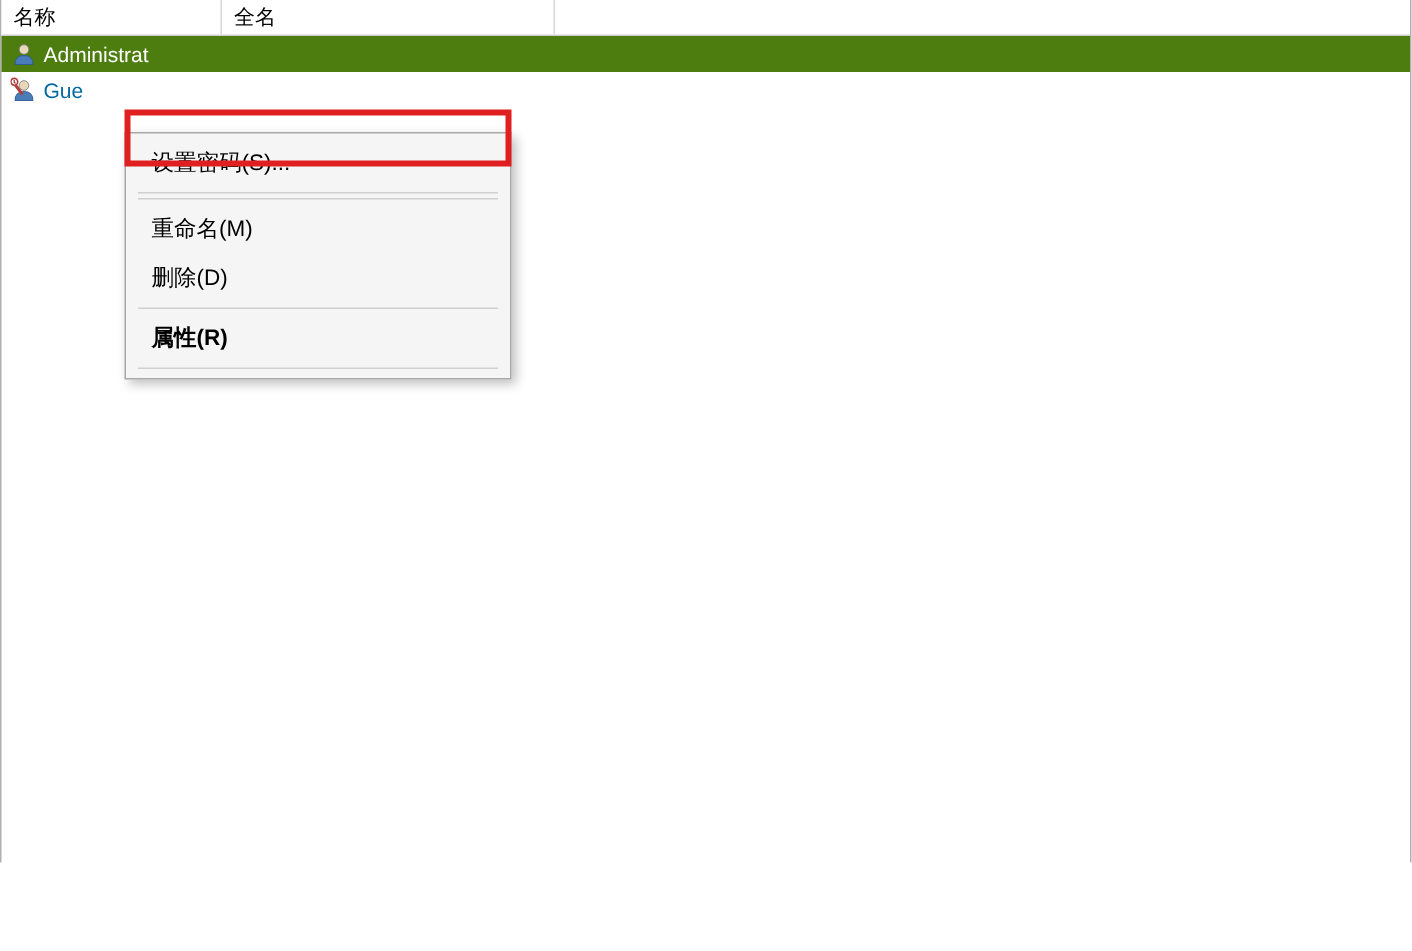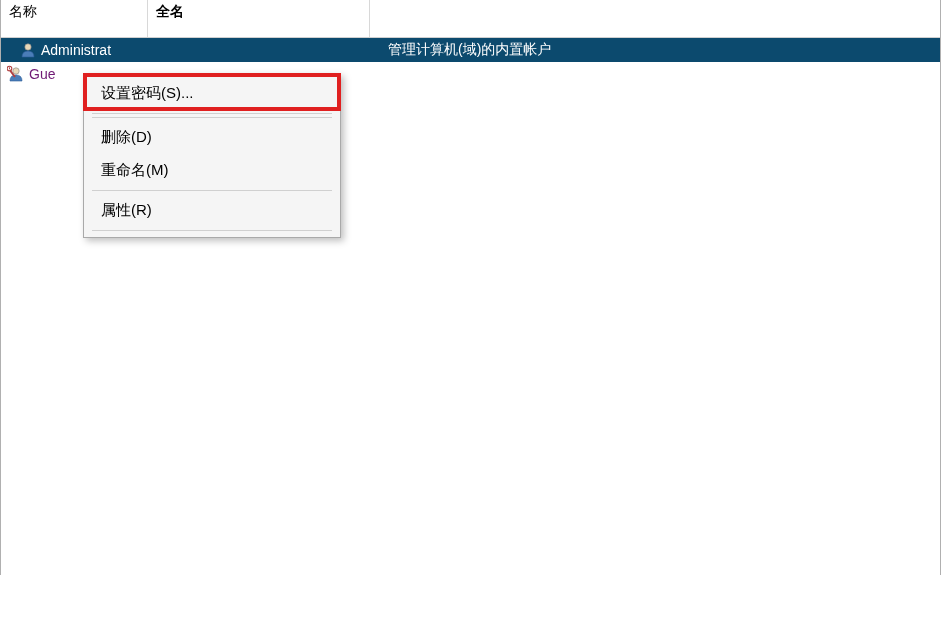--- a/index.html
+++ b/index.html
@@ -19,76 +19,75 @@
     .container {
       border: 1px solid #b0b0b0;
       border-top: none;
       border-bottom: none;
       width: 100%;
       height: 575px;
       position: relative;
     }
     .header-row {
       display: flex;
-      height: 38px;
+      height: 24px;
       border-bottom: 1px solid #d0d0d0;
       background: #ffffff;
     }
     .header-cell {
       padding: 3px 8px;
       border-right: 1px solid #d8d8d8;
       color: #000;
       font-size: 14px;
     }
     .col-name { width: 147px; }
-    .col-fullname { width: 222px; font-weight: bold; }
+    .col-fullname { width: 222px; }
     .col-desc { flex: 1; }
     .list-row {
       display: flex;
       height: 24px;
       align-items: center;
-      color: #701a75;
+      color: #0369a1;
     }
     .list-row.selected {
-      background: #0c4a6e;
+      background: #4d7c0f;
       color: #ffffff;
-      padding-left: 12px;
     }
     .cell-name { width: 147px; display: flex; align-items: center; padding-left: 6px; }
     .cell-fullname { width: 222px; padding-left: 6px; }
     .cell-desc { flex: 1; padding-left: 6px; }
     .user-icon {
       width: 18px;
       height: 18px;
       margin-right: 4px;
       display: inline-flex;
       align-items: center;
       justify-content: center;
     }
     .user-icon svg { width: 18px; height: 18px; }
     .context-menu {
       position: absolute;
       left: 82px;
-      top: 73px;
+      top: 88px;
       width: 258px;
       background: #f5f5f5;
       border: 1px solid #a9a9a9;
       box-shadow: 3px 3px 7px rgba(0,0,0,0.25);
       padding: 3px;
     }
     .menu-item {
       padding: 7px 14px;
       color: #000;
       font-size: 15px;
       cursor: default;
       display: flex;
       align-items: center;
       justify-content: space-between;
     }
-    .menu-item.bold { font-weight: normal; }
+    .menu-item.bold { font-weight: bold; }
     .menu-separator {
       height: 1px;
       background: #d0d0d0;
       margin: 3px 5px;
     }
     .submenu-arrow {
       width: 0;
       height: 0;
       border-top: 5px solid transparent;
       border-bottom: 5px solid transparent;
@@ -118,21 +117,20 @@
     <div class="cell-name">
       <span class="user-icon">
         <svg viewBox="0 0 18 18">
           <circle cx="9" cy="6" r="3.2" fill="#e8d8b8" stroke="#808080" stroke-width="0.6"></circle>
           <path d="M3 16 Q3 10 9 10 Q15 10 15 16 Z" fill="#4a7db8" stroke="#2a5a98" stroke-width="0.6"></path>
         </svg>
       </span>
       <span>Administrat</span>
     </div>
     <div class="cell-fullname"></div>
-    <div class="cell-desc">管理计算机(域)的内置帐户</div>
   </div>
 
   <div class="list-row">
     <div class="cell-name">
       <span class="user-icon">
         <svg viewBox="0 0 18 18">
           <circle cx="9" cy="6" r="3.2" fill="#e8d8b8" stroke="#808080" stroke-width="0.6"></circle>
           <path d="M3 16 Q3 10 9 10 Q15 10 15 16 Z" fill="#4a7db8" stroke="#2a5a98" stroke-width="0.6"></path>
           <path d="M2 4 L8 12" stroke="#b04040" stroke-width="2"></path>
           <circle cx="2.5" cy="3.5" r="2.3" fill="#ffffff" stroke="#b04040" stroke-width="1.1"></circle>
@@ -144,24 +142,24 @@
     <div class="cell-fullname"></div>
   </div>
 
   <div class="context-menu">
     <div class="menu-item">
       <span>设置密码(S)...</span>
     </div>
     <div class="menu-separator"></div>
     <div class="menu-separator"></div>
     <div class="menu-item">
-      <span>删除(D)</span>
+      <span>重命名(M)</span>
     </div>
     <div class="menu-item">
-      <span>重命名(M)</span>
+      <span>删除(D)</span>
     </div>
     <div class="menu-separator"></div>
     <div class="menu-item bold">
       <span>属性(R)</span>
     </div>
     <div class="menu-separator"></div>
   </div>
 
   <div class="highlight-box"></div>
 </div>

